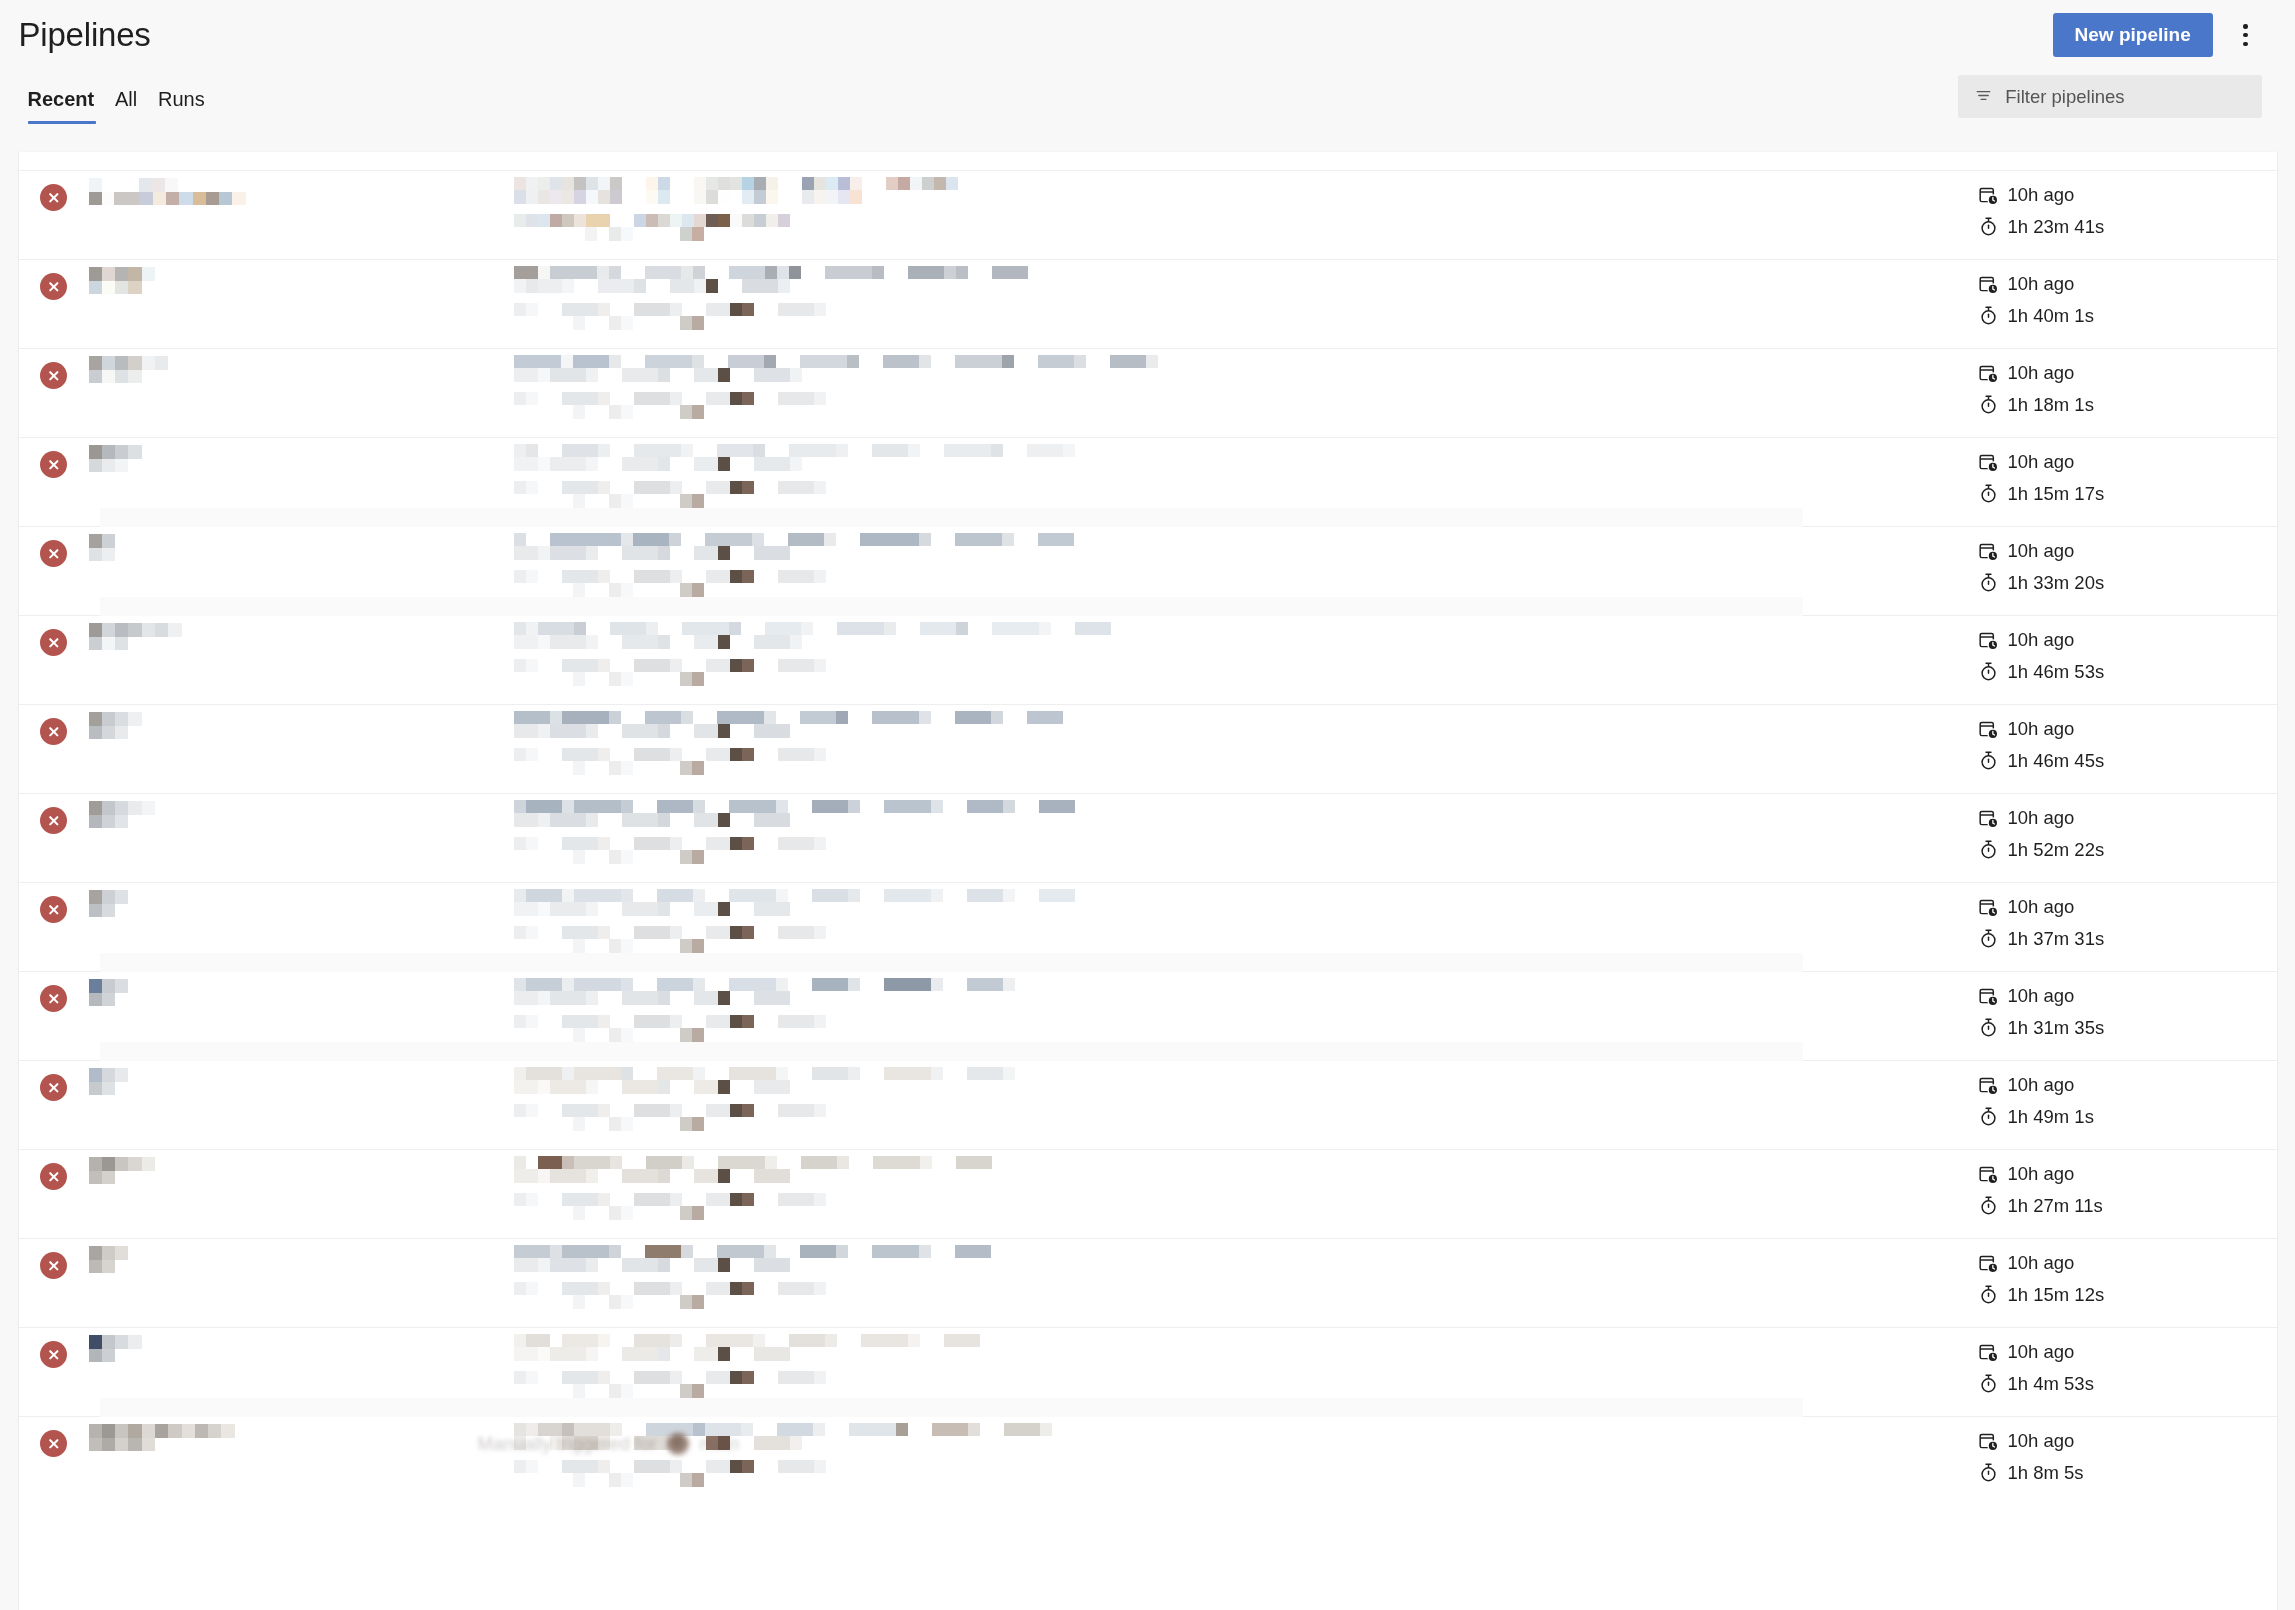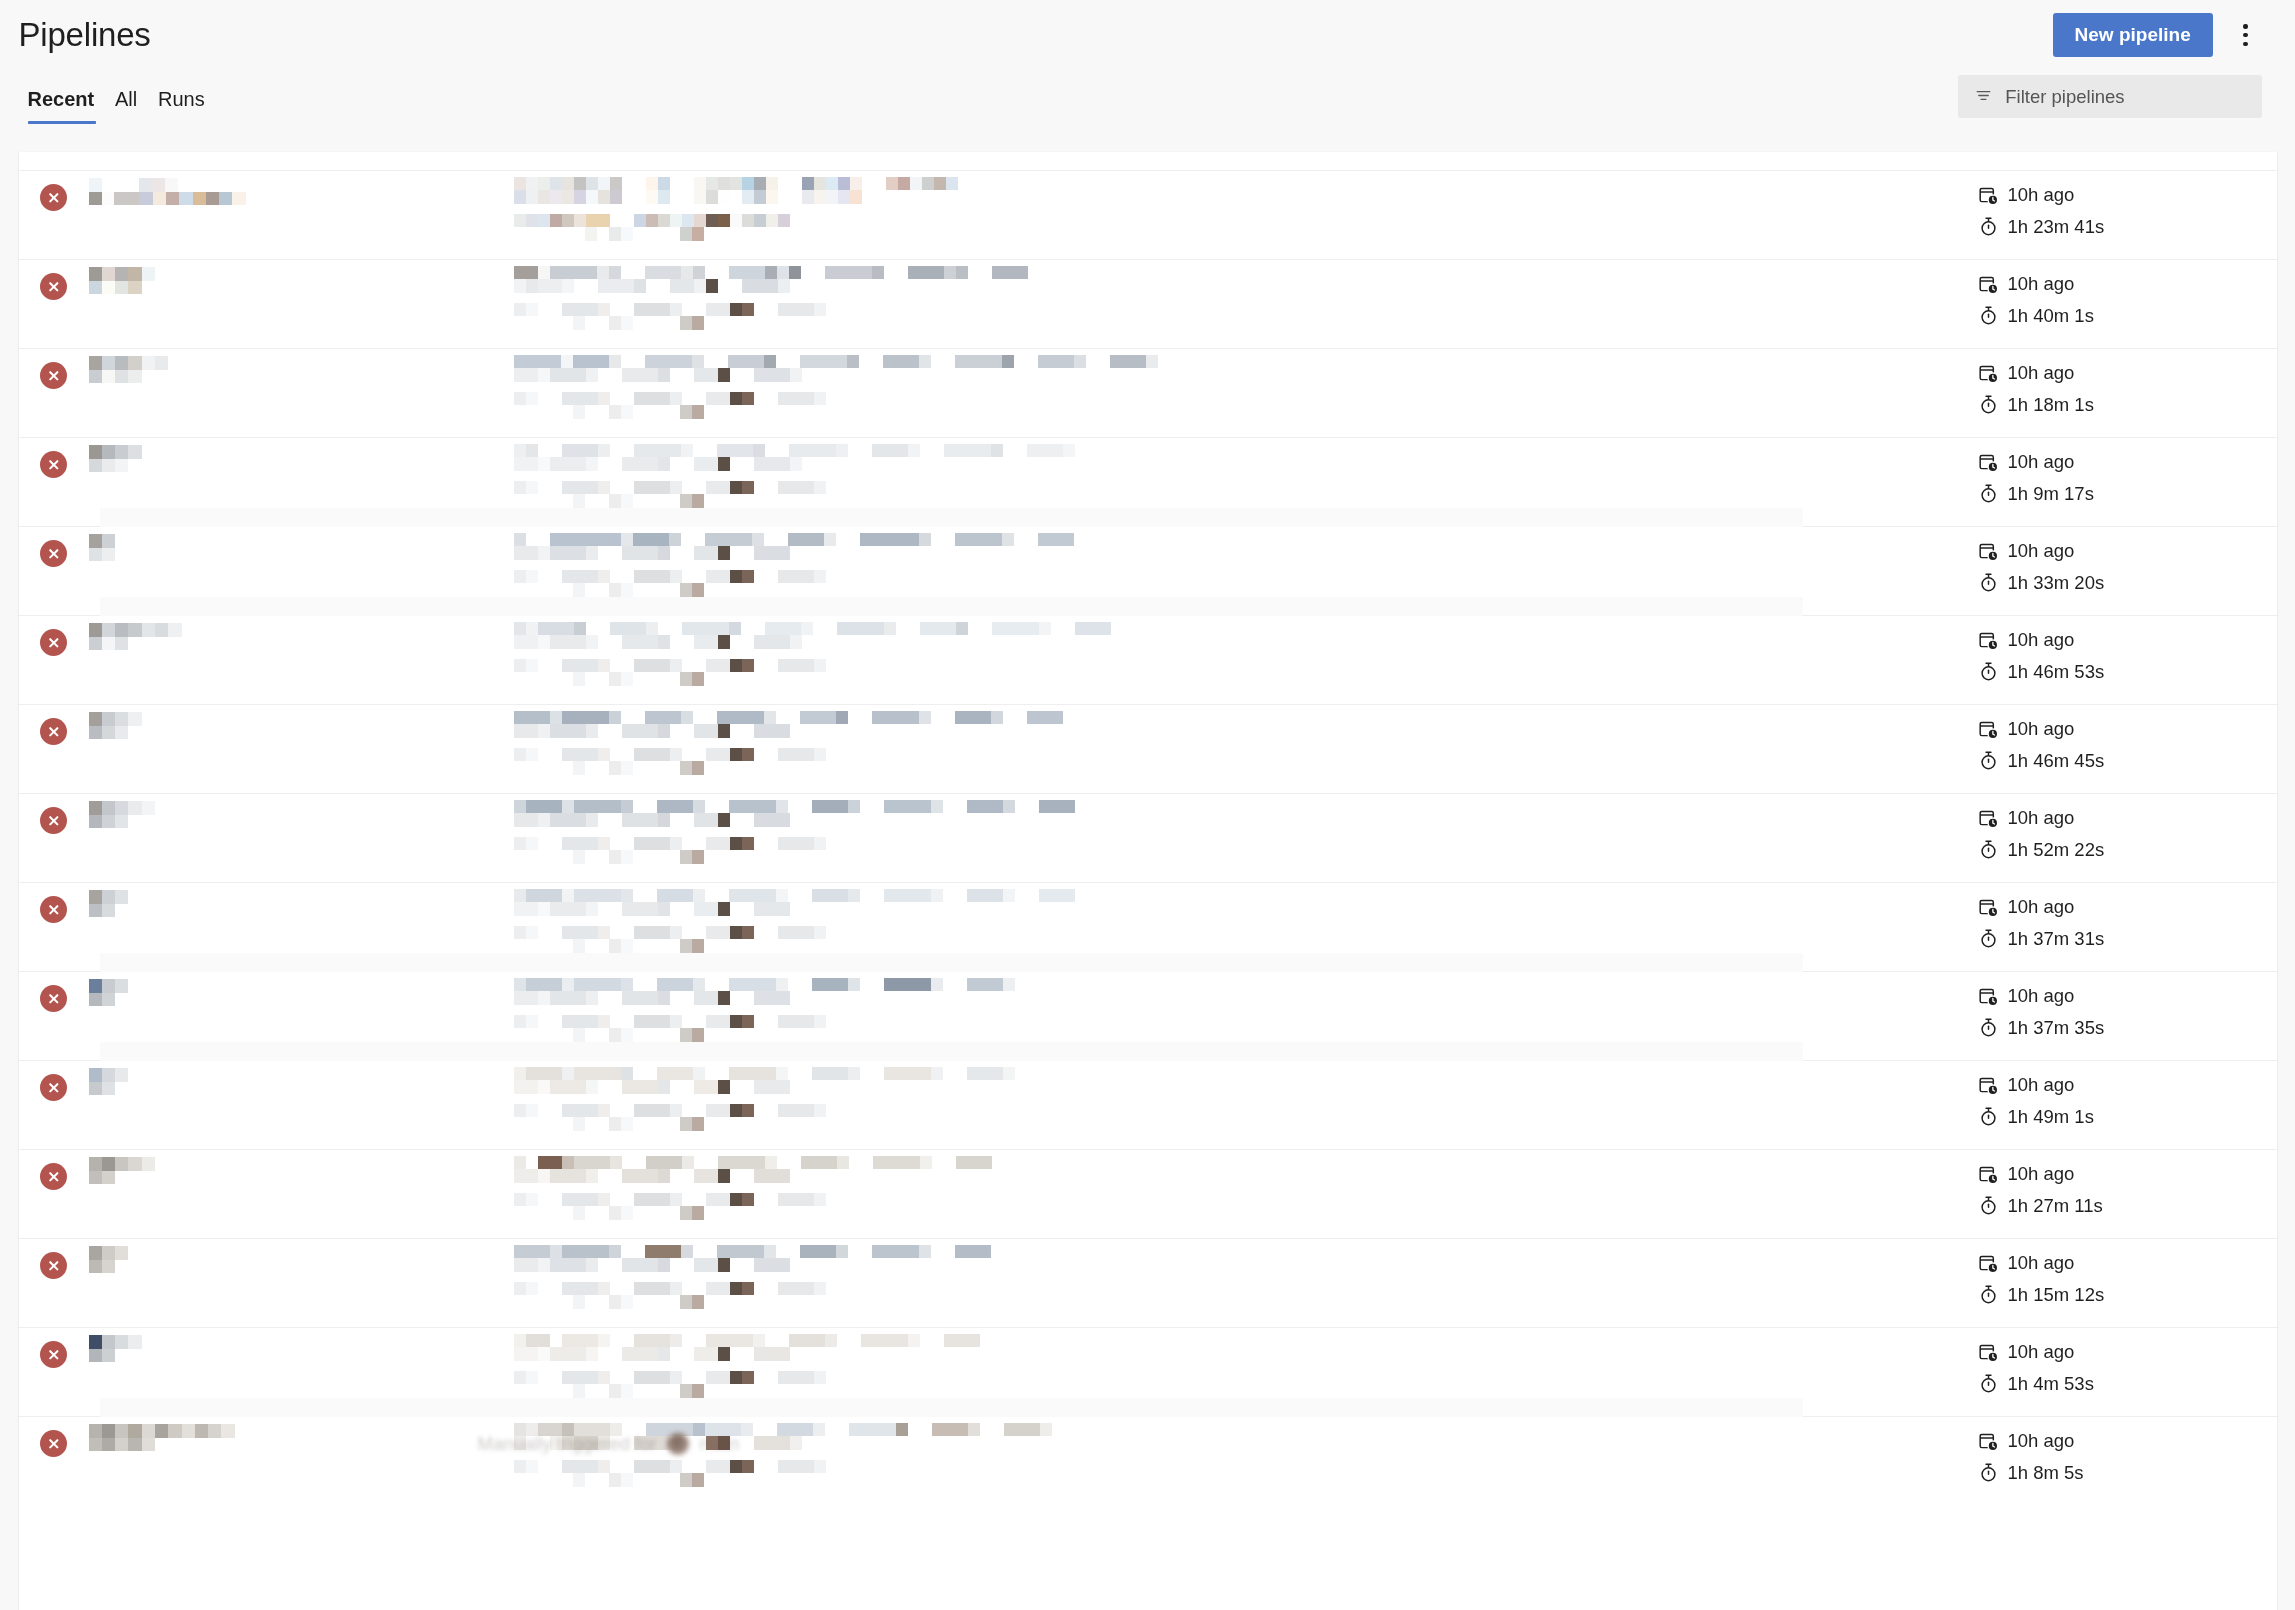--- a/index.html
+++ b/index.html
@@ -692,21 +692,21 @@
           </div>
           <div class="time-line">
             <span>
               <svg class="time-icon" viewBox="0 0 24 24" fill="none" stroke="#1f1f1f" stroke-width="1.7">
                 <circle cx="12" cy="14" r="7.3"></circle>
                 <line x1="9.2" y1="2.6" x2="14.8" y2="2.6" stroke-linecap="round"></line>
                 <line x1="12" y1="2.6" x2="12" y2="6.7"></line>
                 <line x1="12" y1="10.5" x2="12" y2="14" stroke-linecap="round"></line>
               </svg>
             </span>
-            <span>1h 9m 17s</span>
+            <span>1h 15m 17s</span>
           </div>
         </div>
       </div>
       <div class="row">
         <div class="row-shade"></div>
         <div class="cell-status">
           <span class="status-icon">
             <svg width="15.6" height="15.6" viewBox="0 0 24 24" stroke="#ffffff" stroke-width="3.2" stroke-linecap="round">
               <line x1="6.5" y1="6.5" x2="17.5" y2="17.5"></line>
               <line x1="17.5" y1="6.5" x2="6.5" y2="17.5"></line>
@@ -1398,21 +1398,21 @@
           </div>
           <div class="time-line">
             <span>
               <svg class="time-icon" viewBox="0 0 24 24" fill="none" stroke="#1f1f1f" stroke-width="1.7">
                 <circle cx="12" cy="14" r="7.3"></circle>
                 <line x1="9.2" y1="2.6" x2="14.8" y2="2.6" stroke-linecap="round"></line>
                 <line x1="12" y1="2.6" x2="12" y2="6.7"></line>
                 <line x1="12" y1="10.5" x2="12" y2="14" stroke-linecap="round"></line>
               </svg>
             </span>
-            <span>1h 37m 35s</span>
+            <span>1h 31m 35s</span>
           </div>
         </div>
       </div>
       <div class="row">
         <div class="row-shade"></div>
         <div class="cell-status">
           <span class="status-icon">
             <svg width="15.6" height="15.6" viewBox="0 0 24 24" stroke="#ffffff" stroke-width="3.2" stroke-linecap="round">
               <line x1="6.5" y1="6.5" x2="17.5" y2="17.5"></line>
               <line x1="17.5" y1="6.5" x2="6.5" y2="17.5"></line>

